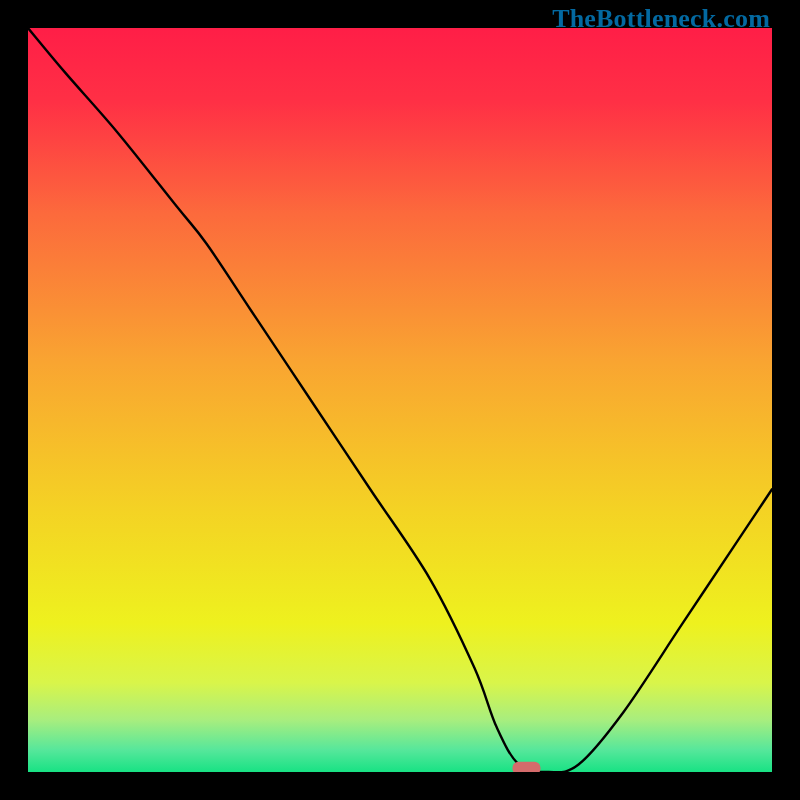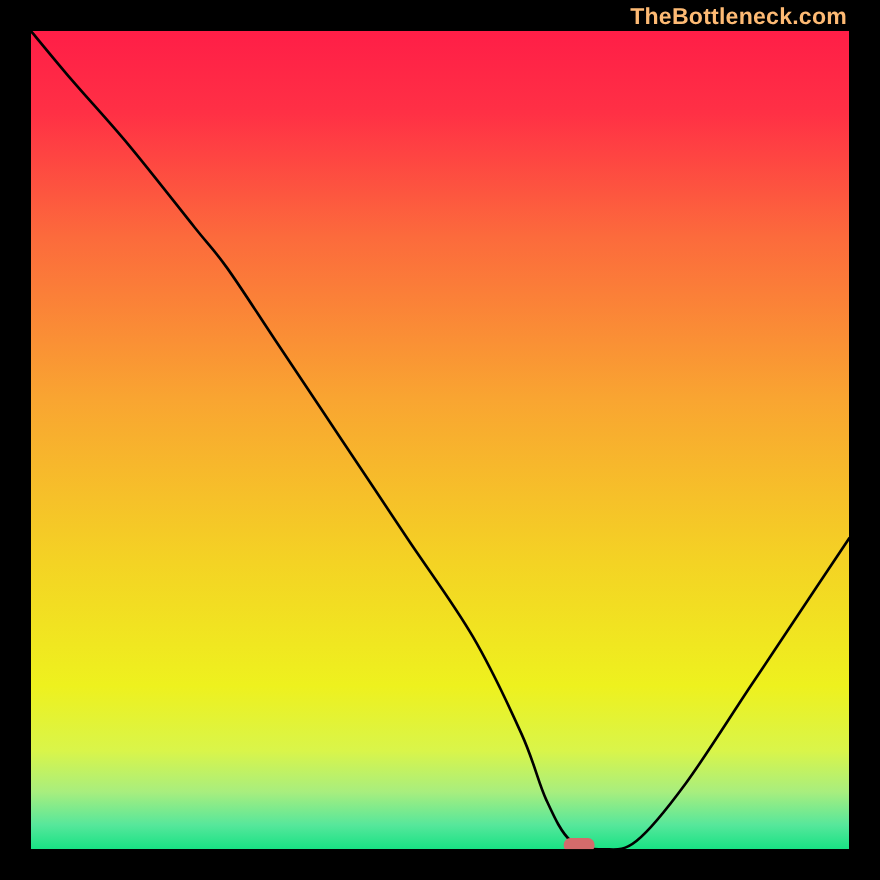--- a/index.html
+++ b/index.html
@@ -23,24 +23,24 @@
     left: 28px;
     top: 28px;
     width: 744px;
     height: 744px;
     overflow: hidden;
   }
   .watermark {
     position: absolute;
     top: 4px;
     right: 30px;
-    font-family: Liberation Sans, sans-serif;
-    font-size: 21px;
+    font-family: Liberation Serif, serif;
+    font-size: 26px;
     font-weight: 600;
-    color: #fdba74;
+    color: #0369a1;
     letter-spacing: 0.2px;
     user-select: none;
   }
   svg { display: block; }
 </style>
 </head>
 <body>
 
 <div class="frame">
   <div class="watermark">TheBottleneck.com</div>

